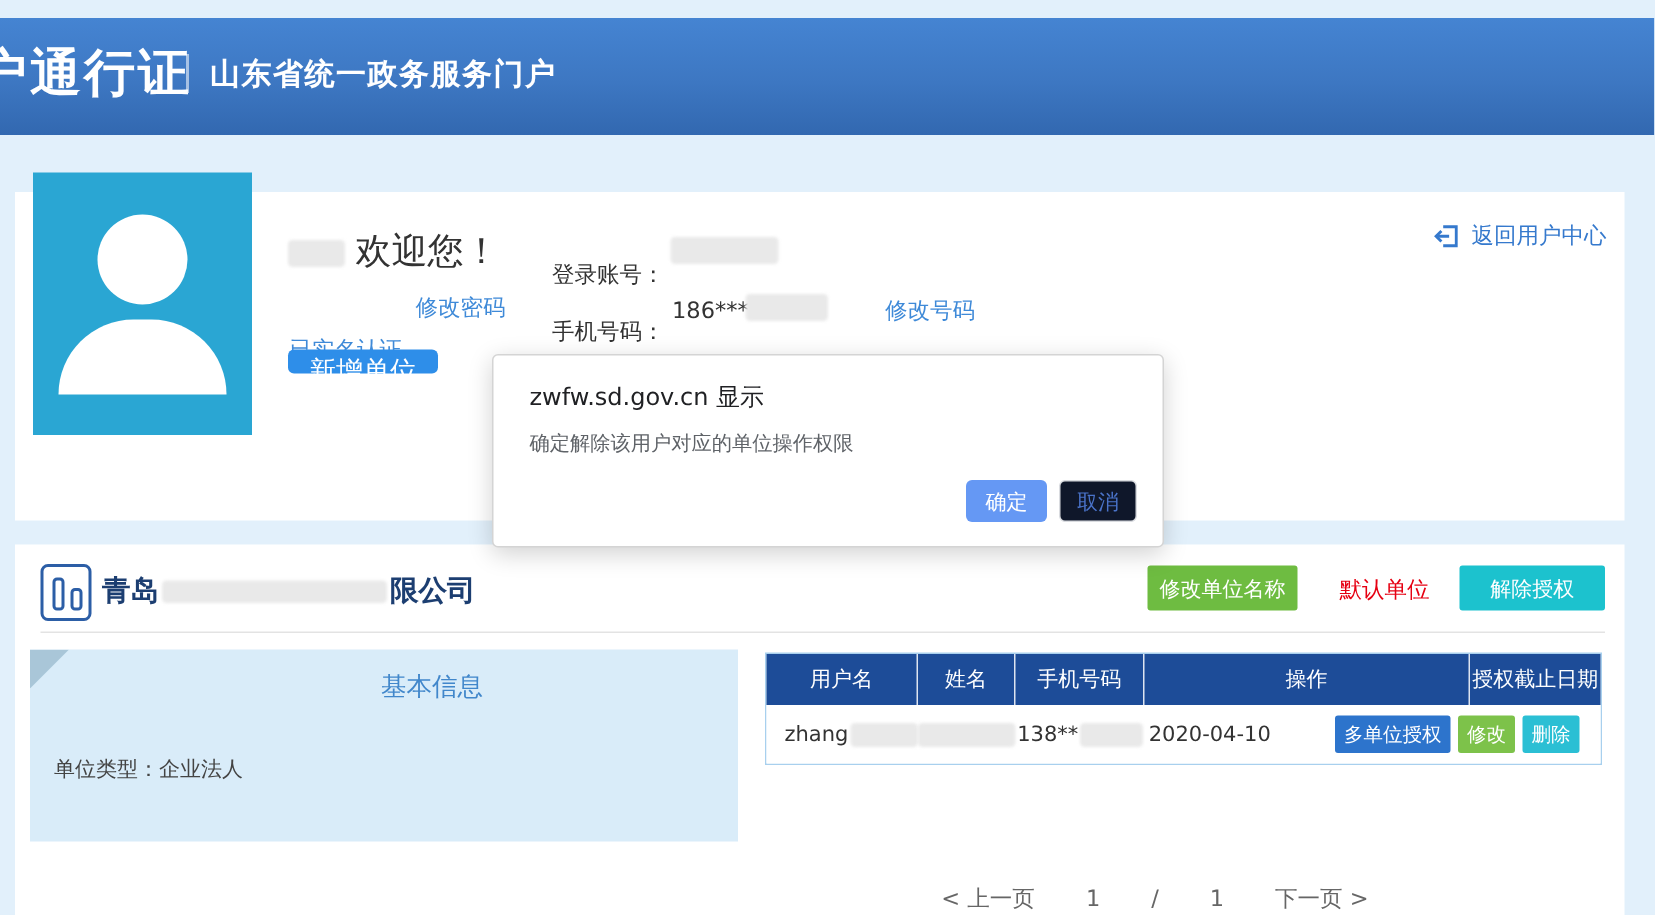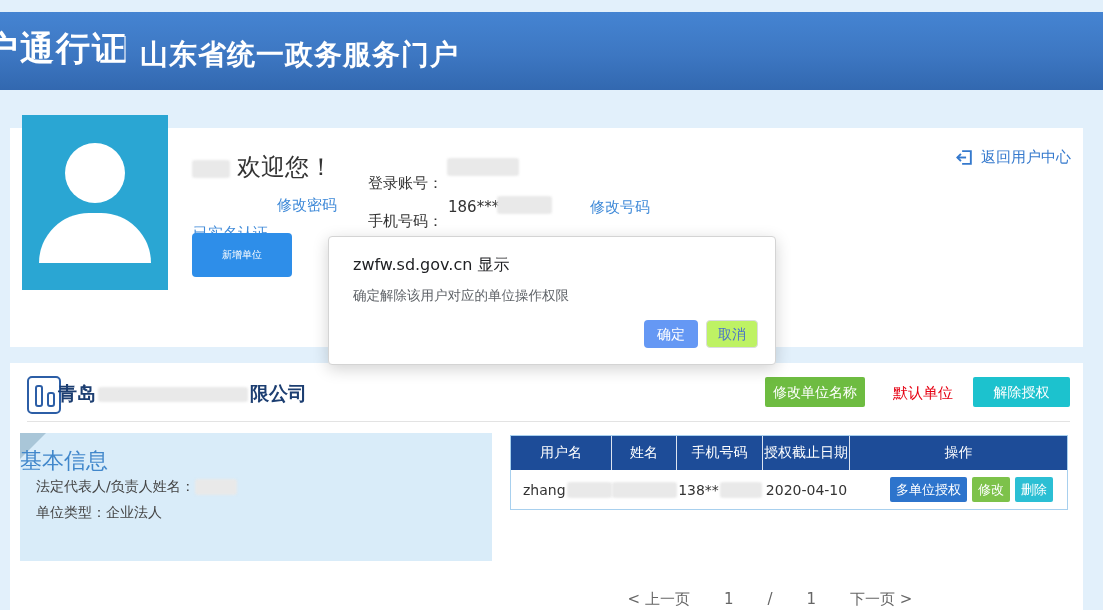--- a/index.html
+++ b/index.html
@@ -5,73 +5,73 @@
   * { margin:0; padding:0; box-sizing:border-box; }
   html,body { width:1103px; height:610px; }
   body { font-family:"DejaVu Sans","Liberation Sans",sans-serif; background:#e2f0fb; overflow:hidden; }
   #stage { position:relative; width:1103px; height:610px; background:#e2f0fb; overflow:hidden; }
 
   
   .topbar { position:absolute; left:0; top:12px; width:1103px; height:78px;
             background:linear-gradient(180deg,#4584d2 0%,#3d77c2 55%,#3268b0 100%); }
   .brand-big { position:absolute; left:-16px; top:14px; color:#fff; font-size:34px; font-weight:bold; letter-spacing:2px; white-space:nowrap; }
   .brand-sep { position:absolute; left:124px; top:24px; width:2px; height:26px; background:rgba(255,255,255,0.55); }
-  .brand-small { position:absolute; left:140px; top:24px; color:#fff; font-size:28px; font-weight:bold; letter-spacing:1px; white-space:nowrap;font-family:Liberation Serif, serif; }
+  .brand-small { position:absolute; left:140px; top:24px; color:#fff; font-size:20px; font-weight:bold; letter-spacing:1px; white-space:nowrap;font-family:Liberation Serif, serif; }
 
   
   .card { position:absolute; background:#fff; }
   .card-user { left:10px; top:128px; width:1073px; height:219px; }
   .card-unit { left:10px; top:363px; width:1073px; height:247px; }
 
   
   .avatar { position:absolute; left:22px; top:115px; width:146px; height:175px; background:#2aa6d3; overflow:hidden; }
   .avatar .head { position:absolute; left:43px; top:28px; width:60px; height:60px; background:#fff; border-radius:50%; }
   .avatar .body { position:absolute; left:17px; top:98px; width:112px; height:50px; background:#fff; border-radius:56px 56px 0 0; }
 
   
   .welcome { position:absolute; left:237px; top:151px; font-size:24px; color:#333; }
   .lbl { position:absolute; font-size:15px; color:#333; white-space:nowrap;margin-top:14px; }
   .link { position:absolute; font-size:15px; color:#3f8ad8; white-space:nowrap; cursor:pointer; }
   .masked { position:absolute; font-size:15px; color:#333; }
   .blur { position:absolute; background:#e9e9e9; border-radius:3px; filter:blur(1.2px); }
 
-  .btn-add { position:absolute; left:192px; top:233px; width:100px; height:44px; background:#2e8ee9; color:#fff;
-             font-size:10px; border:none; border-radius:4px; line-height:28px; text-align:center; cursor:pointer; }
+  .btn-add { position:absolute; left:192px; top:233px; width:100px; height:16px; background:#2e8ee9; color:#fff;
+             font-size:18px; border:none; border-radius:4px; line-height:28px; text-align:center; cursor:pointer; }
 
   .back-center { position:absolute; left:955px; top:148px; display:flex; align-items:center; gap:7px; cursor:pointer; }
   .back-center span { font-size:15px; color:#3579cd; }
 
   
   .dialog { position:absolute; left:328px; top:236px; width:448px; height:129px; background:#fff;
             border:1px solid #d4d4d4; border-radius:4px; box-shadow:0 4px 16px rgba(0,0,0,0.18); z-index:50; }
   .dialog .dtitle { position:absolute; left:24px; top:18px; font-size:16px; color:#202124; }
   .dialog .dmsg   { position:absolute; left:24px; top:50px; font-size:13.5px; color:#5f6368; }
   .dialog .dok    { position:absolute; left:315px; top:83px; width:54px; height:28px; background:#6598f4; color:#fff;
                     border:none; border-radius:4px; font-size:14px; line-height:28px; text-align:center; cursor:pointer; }
-  .dialog .dcancel{ position:absolute; left:377px; top:83px; width:52px; height:28px; background:#bef264; color:#4a73c9;
+  .dialog .dcancel{ position:absolute; left:377px; top:83px; width:52px; height:28px; background:#0f172a; color:#4a73c9;
                     border:1px solid #dadce0; border-radius:4px; font-size:14px; line-height:26px; text-align:center; cursor:pointer; }
 
   
   .org-icon { position:absolute; left:27px; top:376px; width:34px; height:38px; border:2px solid #2c5ea6; border-radius:5px; }
   .org-icon .b1 { position:absolute; left:6px; top:7px; width:8px; height:22px; border:2px solid #2c5ea6; border-radius:3px; }
   .org-icon .b2 { position:absolute; left:18px; top:14px; width:8px; height:15px; border:2px solid #2c5ea6; border-radius:3px; }
-  .org-name { position:absolute; left:58px; top:381px; font-size:19px; font-weight:bold; color:#1c3e71; white-space:nowrap; }
+  .org-name { position:absolute; left:68px; top:381px; font-size:19px; font-weight:bold; color:#1c3e71; white-space:nowrap; }
   .org-name .inline-blur { display:inline-block; width:150px; height:15px; background:#e9e9e9; border-radius:3px; filter:blur(1.2px); vertical-align:middle; margin:0 2px; }
   .org-divider { position:absolute; left:27px; top:421px; width:1043px; height:1px; background:#e3e3e3; }
 
   .btn-green { position:absolute; left:765px; top:377px; width:100px; height:30px; background:#6ebc41; color:#fff;
                border:none; border-radius:2px; font-size:14px; line-height:30px; text-align:center; cursor:pointer; }
   .link-red  { position:absolute; left:893px; top:384px; font-size:15px; color:#e60012; cursor:pointer; }
   .btn-teal  { position:absolute; left:973px; top:377px; width:97px; height:30px; background:#1cc2ce; color:#fff;
                border:none; border-radius:2px; font-size:14px; line-height:30px; text-align:center; cursor:pointer; }
 
   
   .info-panel { position:absolute; left:20px; top:433px; width:472px; height:128px; background:#d9ecf9; }
   .info-fold  { position:absolute; left:0; top:0; width:26px; height:26px; background:#a9c6d8; clip-path:polygon(0 0,100% 0,0 100%); }
-  .info-title { position:absolute; left:0; top:13px; width:536px; text-align:left; font-size:22px; color:#4187cb; }
+  .info-title { position:absolute; left:0; top:13px; width:536px; text-align:center; font-size:17px; color:#4187cb; }
   .info-row   { position:absolute; left:16px; font-size:14px; color:#444; white-space:nowrap; }
 
   
   .tbl { position:absolute; left:510px; top:435px; width:558px; border:1px solid #a8d0ee; }
   .tbl-head { display:flex; height:34px; background:#1d4c98; }
   .tbl-head .th { color:#fff; font-size:14px; display:flex; align-items:center; justify-content:center; border-right:1px solid rgba(255,255,255,0.85); }
   .tbl-head .th:last-child { border-right:none; }
   .tbl-row { display:flex; height:39px; background:#fff; }
   .tbl-row .td { font-size:14px; color:#333; display:flex; align-items:center; justify-content:center; position:relative; }
   .c0{width:101px;} .c1{width:65px;} .c2{width:86px;} .c3{width:87px;} .c4{width:217px;}
@@ -141,35 +141,32 @@
   <div class="org-name"><span>青岛</span><span class="inline-blur"></span><span>限公司</span></div>
   <div class="org-divider"></div>
 
   <button class="btn-green">修改单位名称</button>
   <div class="link-red">默认单位</div>
   <button class="btn-teal">解除授权</button>
 
   <div class="info-panel">
     <div class="info-fold"></div>
     <div class="info-title">基本信息</div>
-    <div class="info-row" style="top:45px;">
-      <span>法定代表人/负责人姓名：</span><span class="cell-blur" style="width:42px; vertical-align:middle;"></span>
-    </div>
     <div class="info-row" style="top:71px;">
       <span>单位类型：</span><span>企业法人</span>
     </div>
   </div>
 
   <div class="tbl">
     <div class="tbl-head">
       <div class="th c0">用户名</div>
       <div class="th c1">姓名</div>
       <div class="th c2">手机号码</div>
+      <div class="th c4">操作</div>
       <div class="th c3">授权截止日期</div>
-      <div class="th c4">操作</div>
     </div>
     <div class="tbl-row">
       <div class="td c0 left">
         <span>zhang</span>
           <span class="cell-blur" style="width:55px; margin-left:1px;"></span>
       </div>
       <div class="td c1">
         <span class="cell-blur" style="width:70px;"></span>
       </div>
       <div class="td c2">

